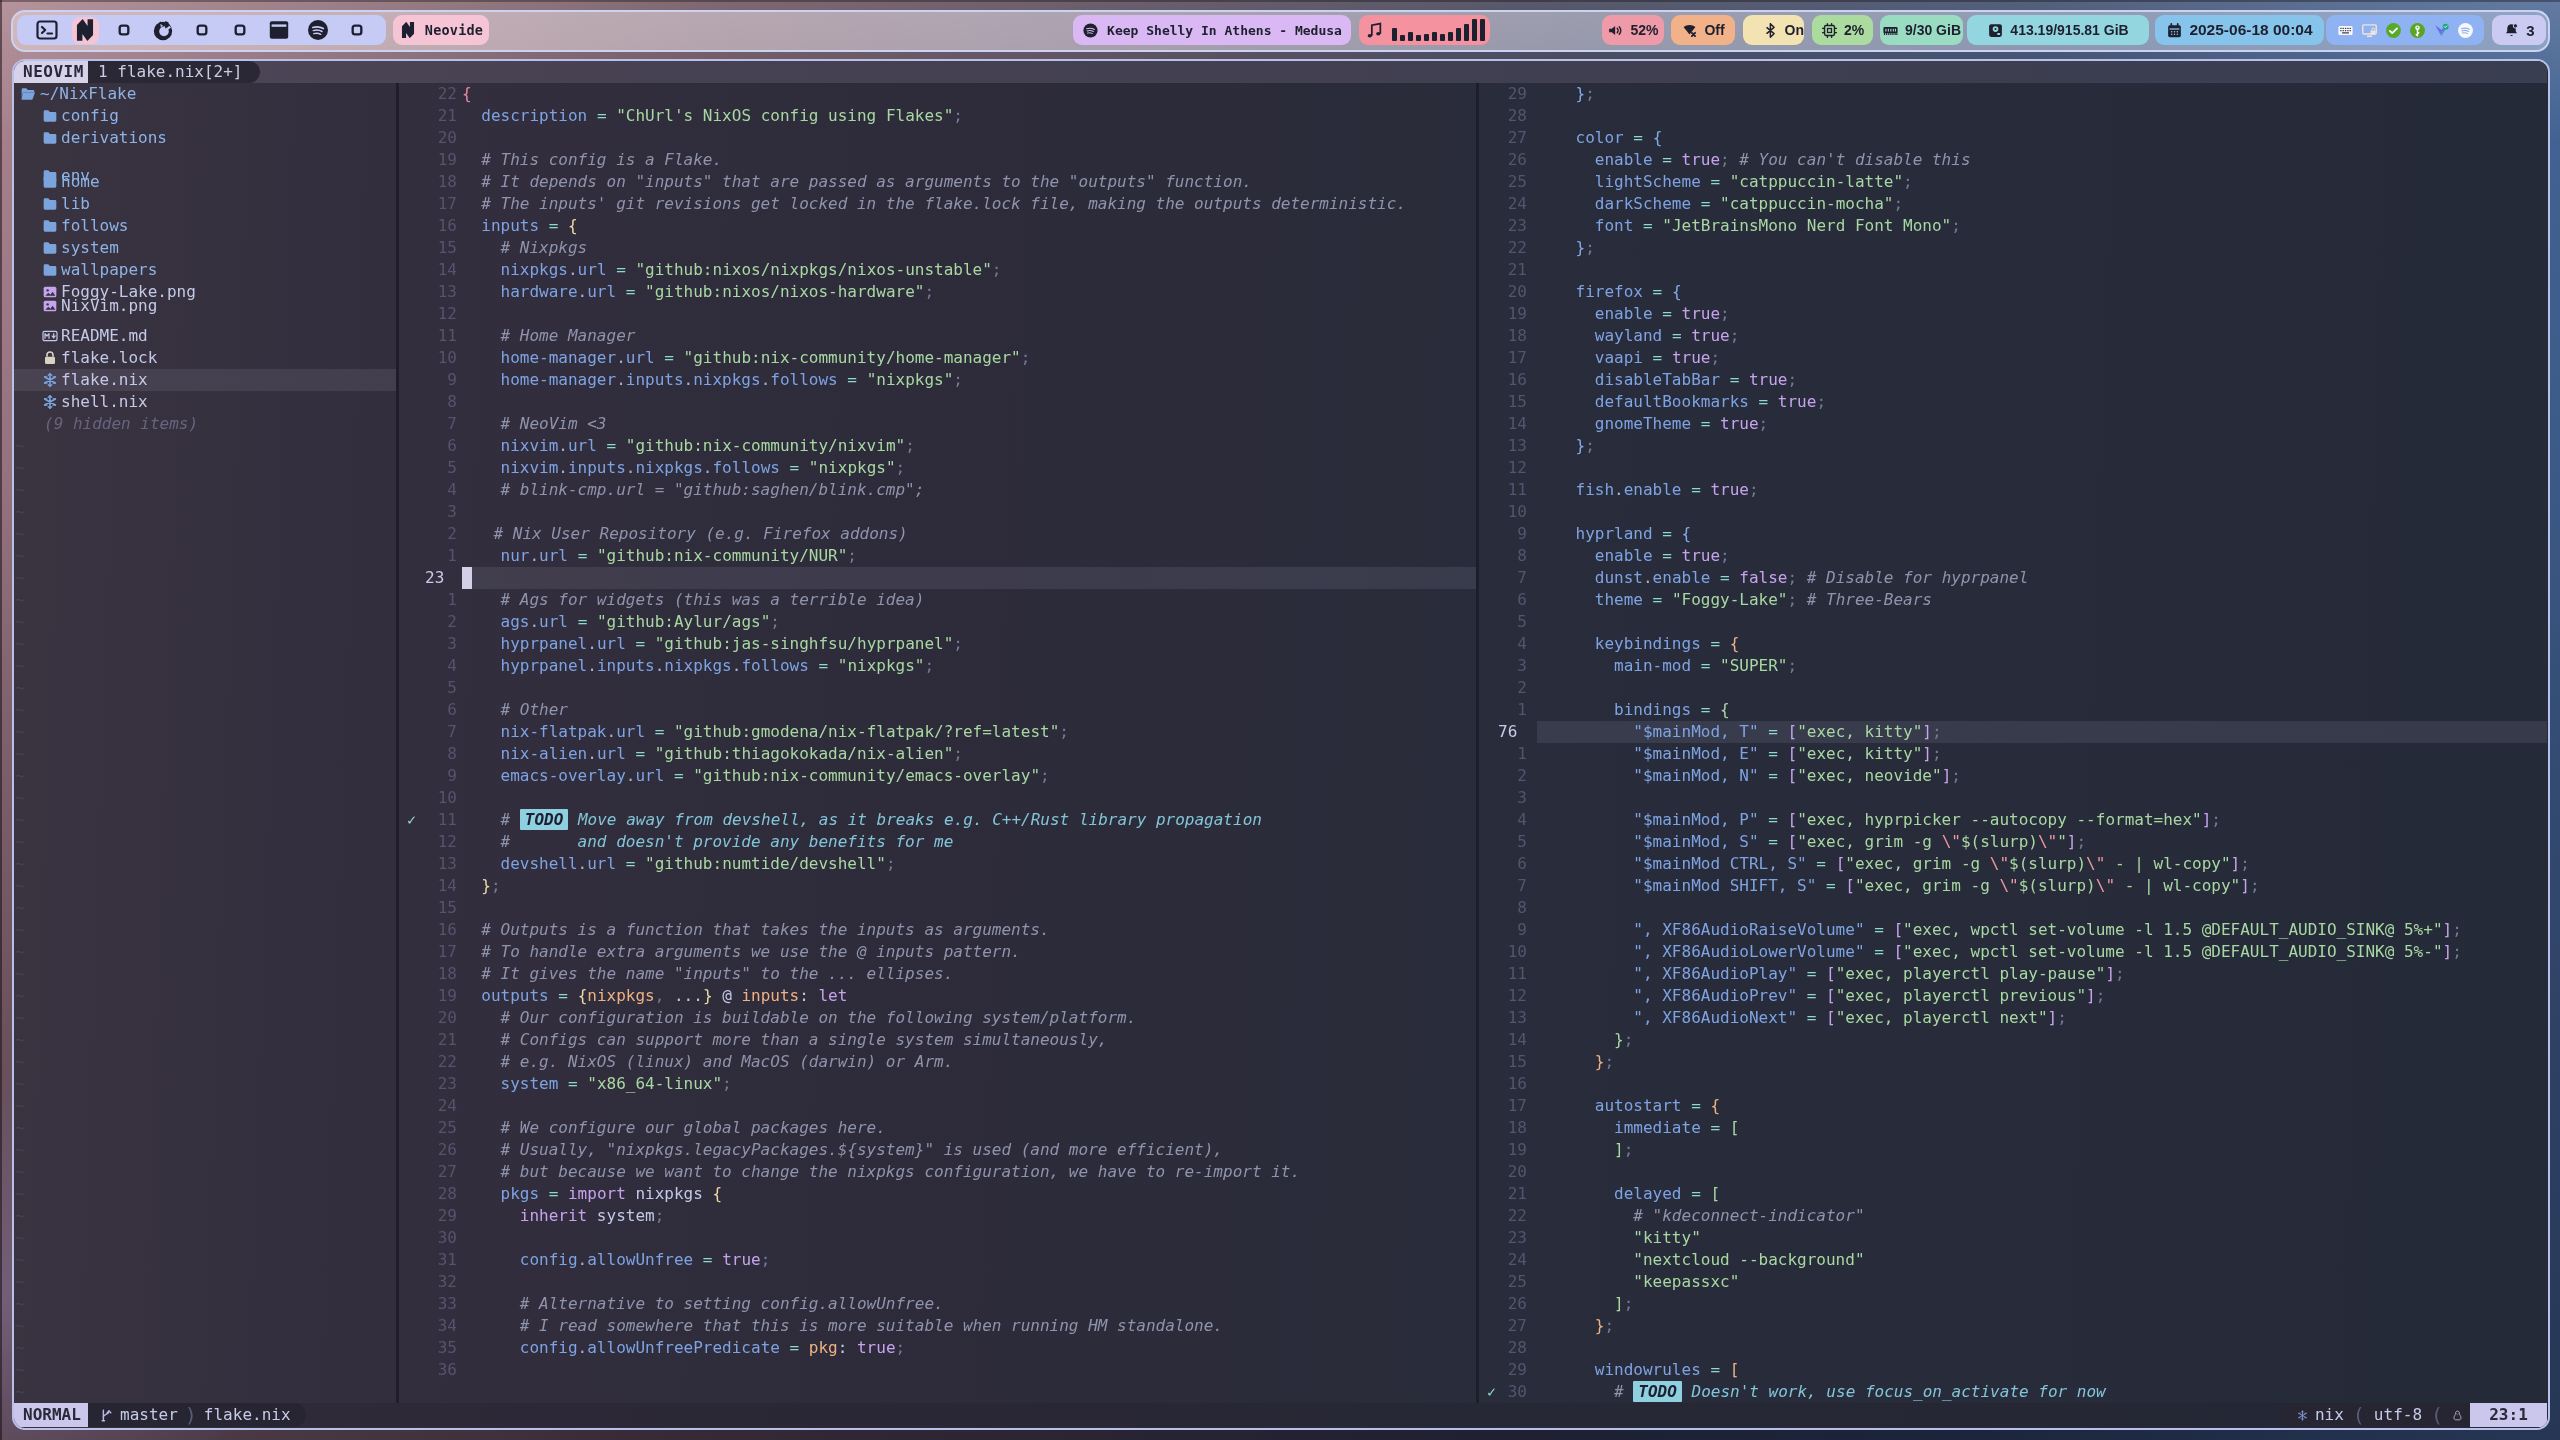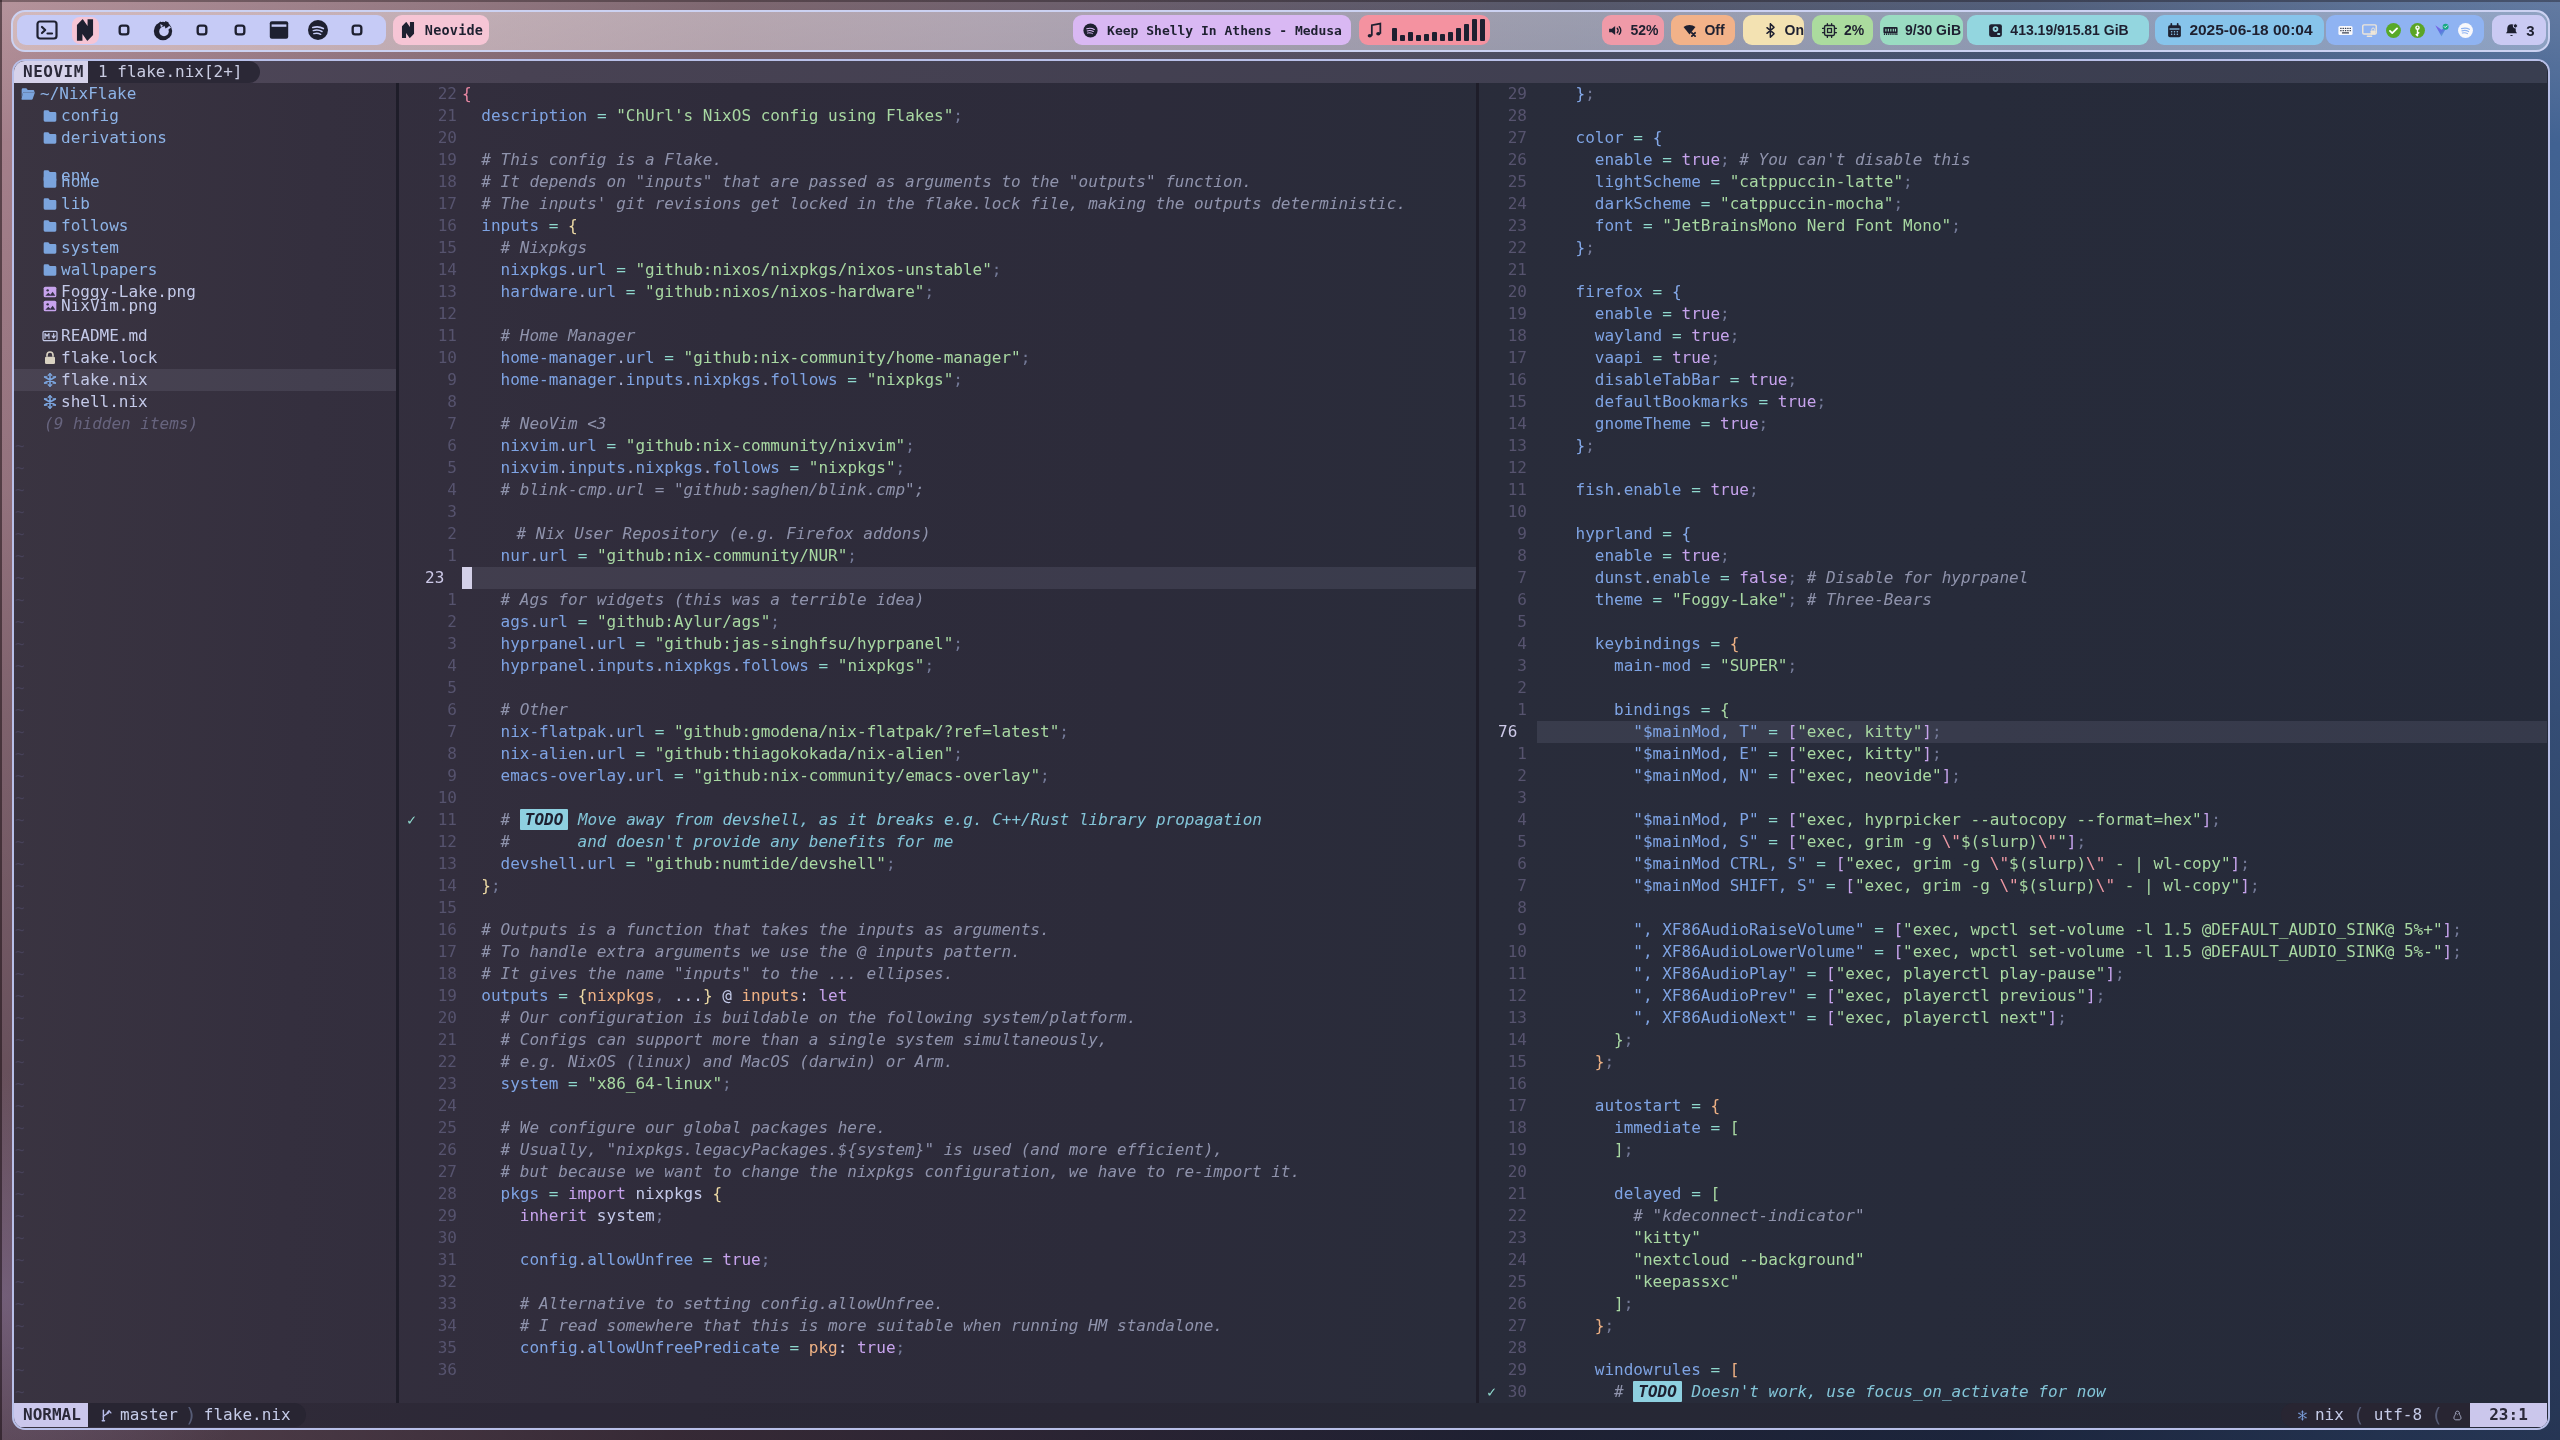--- a/index.html
+++ b/index.html
@@ -670,21 +670,21 @@
             <div class="row" data-name="code-line" style="top: 396px;">
               <span class="lnum" data-name="relative-line-number" style="left: 0px; width: 58px;">4</span>
               <span class="ltext" data-name="code-line-text" style="left: 63px;"><span class="tok-c" data-name="code-token">    # blink-cmp.url = "github:saghen/blink.cmp";</span></span>
             </div>
             <div class="row" data-name="code-line" style="top: 418px;">
               <span class="lnum" data-name="relative-line-number" style="left: 0px; width: 58px;">3</span>
               <span class="ltext" data-name="code-line-text" style="left: 63px;"></span>
             </div>
             <div class="row" data-name="code-line" style="top: 440px;">
               <span class="lnum" data-name="relative-line-number" style="left: 0px; width: 58px;">2</span>
-              <span class="ltext" data-name="code-line-text" style="left: 79px;"><span class="tok-c" data-name="code-token">    # Nix User Repository (e.g. Firefox addons)</span></span>
+              <span class="ltext" data-name="code-line-text" style="left: 56px;"><span class="tok-c" data-name="code-token">    # Nix User Repository (e.g. Firefox addons)</span></span>
             </div>
             <div class="row" data-name="code-line" style="top: 462px;">
               <span class="lnum" data-name="relative-line-number" style="left: 0px; width: 58px;">1</span>
               <span class="ltext" data-name="code-line-text" style="left: 63px;"><span class="tok-t" data-name="code-token">    </span><span class="tok-k" data-name="code-token">nur</span><span class="tok-d" data-name="code-token">.</span><span class="tok-k" data-name="code-token">url</span><span class="tok-t" data-name="code-token"> </span><span class="tok-o" data-name="code-token">=</span><span class="tok-t" data-name="code-token"> </span><span class="tok-s" data-name="code-token">"github:nix-community/NUR"</span><span class="tok-p" data-name="code-token">;</span></span>
             </div>
             <div class="row" data-name="code-line" style="top: 484px;">
               <div class="cursorline" data-name="cursorline-highlight" style="left: 63px; width: 1014px;"></div>
               <div class="cursorblock" data-name="cursor" style="left: 63px;"></div>
               <span class="lnum cur" data-name="current-line-number" style="left: 26px;">23</span>
               <span class="ltext" data-name="code-line-text" style="left: 63px;"></span>

